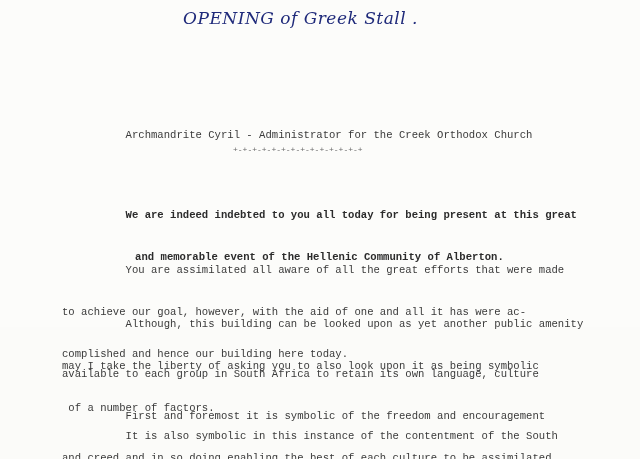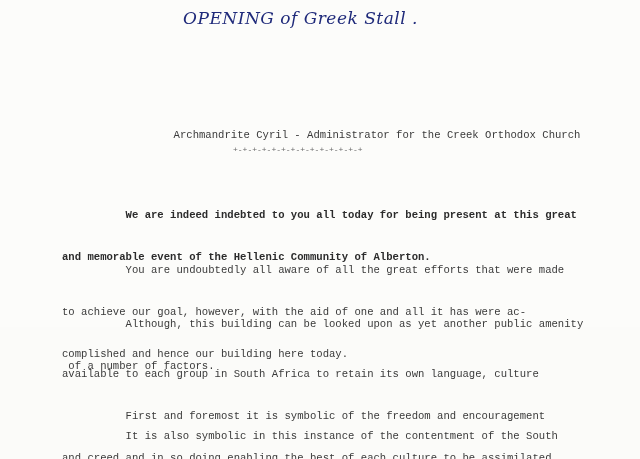--- a/index.html
+++ b/index.html
@@ -51,39 +51,40 @@
       white-space: nowrap;
     }
   </style>
 </head>
 <body>
 
 <div class="page">
 
   <div class="handwritten-title">OPENING of Greek Stall .</div>
 
-  <div class="typed" style="left:62px; top:100px;margin-left:48px;">
+  <div class="typed" style="left:62px; top:100px;">
     <span class="line">          Archmandrite Cyril - Administrator for the Creek Orthodox Church</span>
   </div>
 
   <div class="rule">+-+-+-+-+-+-+-+-+-+-+-+-+-+</div>
 
-  <div class="typed bold" style="left:62px; top:180px;">
+  <div class="typed bold" style="left:62px; top:180px;text-align:center;">
     <span class="line">          We are indeed indebted to you all today for being present at this great</span>
     <span class="line">and memorable event of the Hellenic Community of Alberton.</span>
   </div>
 
   <div class="typed" style="left:62px; top:235px;">
-    <span class="line">          You are undoubtedly all aware of all the great efforts that were made</span>
+    <span class="line">          You are assimilated all aware of all the great efforts that were made</span>
     <span class="line">to achieve our goal, however, with the aid of one and all it has were ac-</span>
     <span class="line">complished and hence our building here today.</span>
   </div>
 
   <div class="typed" style="left:62px; top:289px;">
     <span class="line">          Although, this building can be looked upon as yet another public amenity</span>
+    <span class="line">may I take the liberty of asking you to also look upon it as being symbolic</span>
     <span class="line"> of a number of factors.</span>
   </div>
 
   <div class="typed" style="left:62px; top:339px;">
     <span class="line">available to each group in South Africa to retain its own language, culture</span>
     <span class="line">          First and foremost it is symbolic of the freedom and encouragement</span>
     <span class="line">and creed and in so doing enabling the best of each culture to be assimilated</span>
     
   </div>
 

